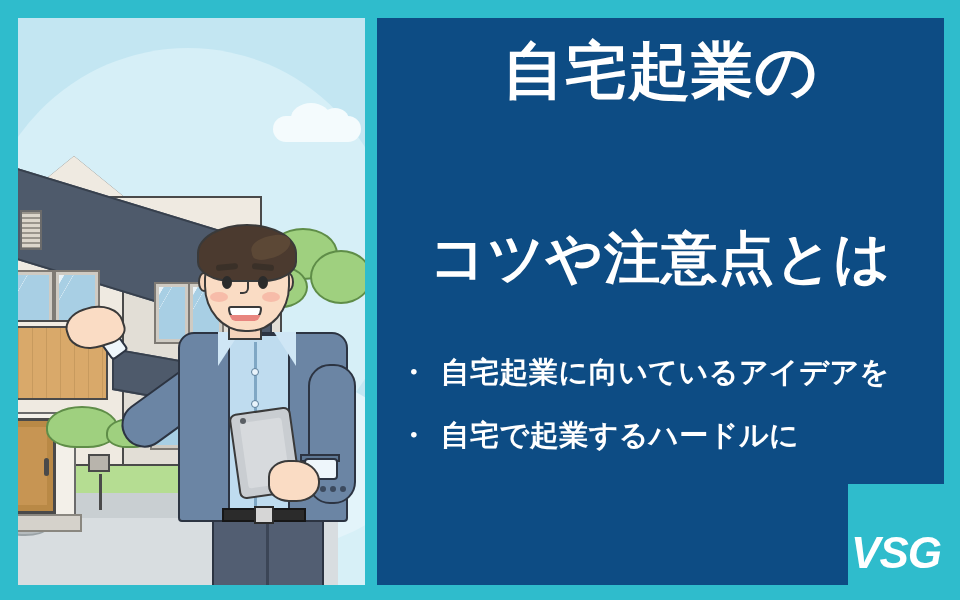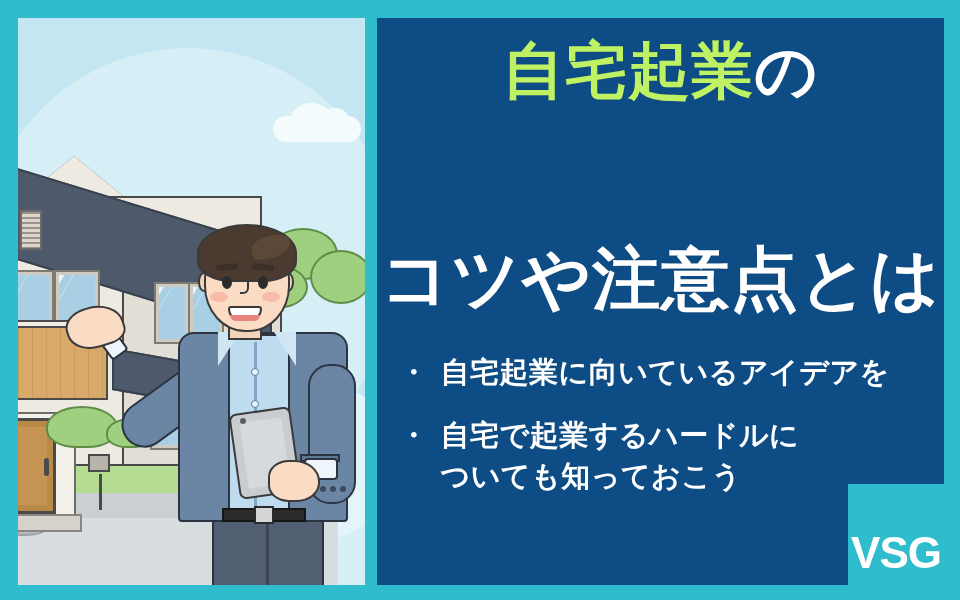--- a/index.html
+++ b/index.html
@@ -323,22 +323,22 @@
   }
 
   .title{
     position:absolute; left:0; right:0;
     text-align:center; color:#ffffff;
     font-weight:900; letter-spacing:1px; white-space:nowrap;
     text-shadow:0 0 1px rgba(0,0,0,.15);
   }
   #title-line1{ top:22px; font-size:62px; line-height:1; }
   #title-line2{ top:122px; font-size:62px; line-height:1; }
-  #title-line3{ top:226px; font-size:68px; line-height:1; }
-  .accent{ color:#bef264; }
+  #title-line3{ top:212px; font-size:56px; line-height:1; }
+  .accent{ color:#ffffff; }
 
   .bullets{
     position:absolute; left:22px; top:334px; right:14px;
     color:#ffffff;
   }
   .bullet{
     display:flex; align-items:flex-start;
     font-size:29px; font-weight:700; line-height:1.42;
     margin-bottom:22px; letter-spacing:0.5px;
   }
@@ -352,20 +352,21 @@
     position:absolute; left:848px; top:484px;
     width:96px; height:101px;
     background:#2fbccc;
     display:flex; align-items:flex-end; justify-content:center;
   }
   #logo-text{
     color:#ffffff; font-weight:900; font-size:44px;
     letter-spacing:-1px; line-height:1;
     padding-bottom:10px;
     font-family:"Liberation Sans","DejaVu Sans",sans-serif;
+    font-style:italic;
   }
 </style>
 </head>
 <body>
 
 <div id="canvas">
 
   <div id="illus">
     <div class="sky"></div>
     <div class="halo"></div>
@@ -468,21 +469,20 @@
         <span class="dot">・</span>
         <span class="txt">
           <span>自宅起業に向いているアイデアを</span><br>
         </span>
       </div>
 
       <div class="bullet">
         <span class="dot">・</span>
         <span class="txt">
           <span>自宅で起業するハードルに</span><br>
-          <span>ついても知っておこう</span>
         </span>
       </div>
 
     </div>
   </div>
 
   <div id="logo">
     <div id="logo-text">VSG</div>
   </div>
 

